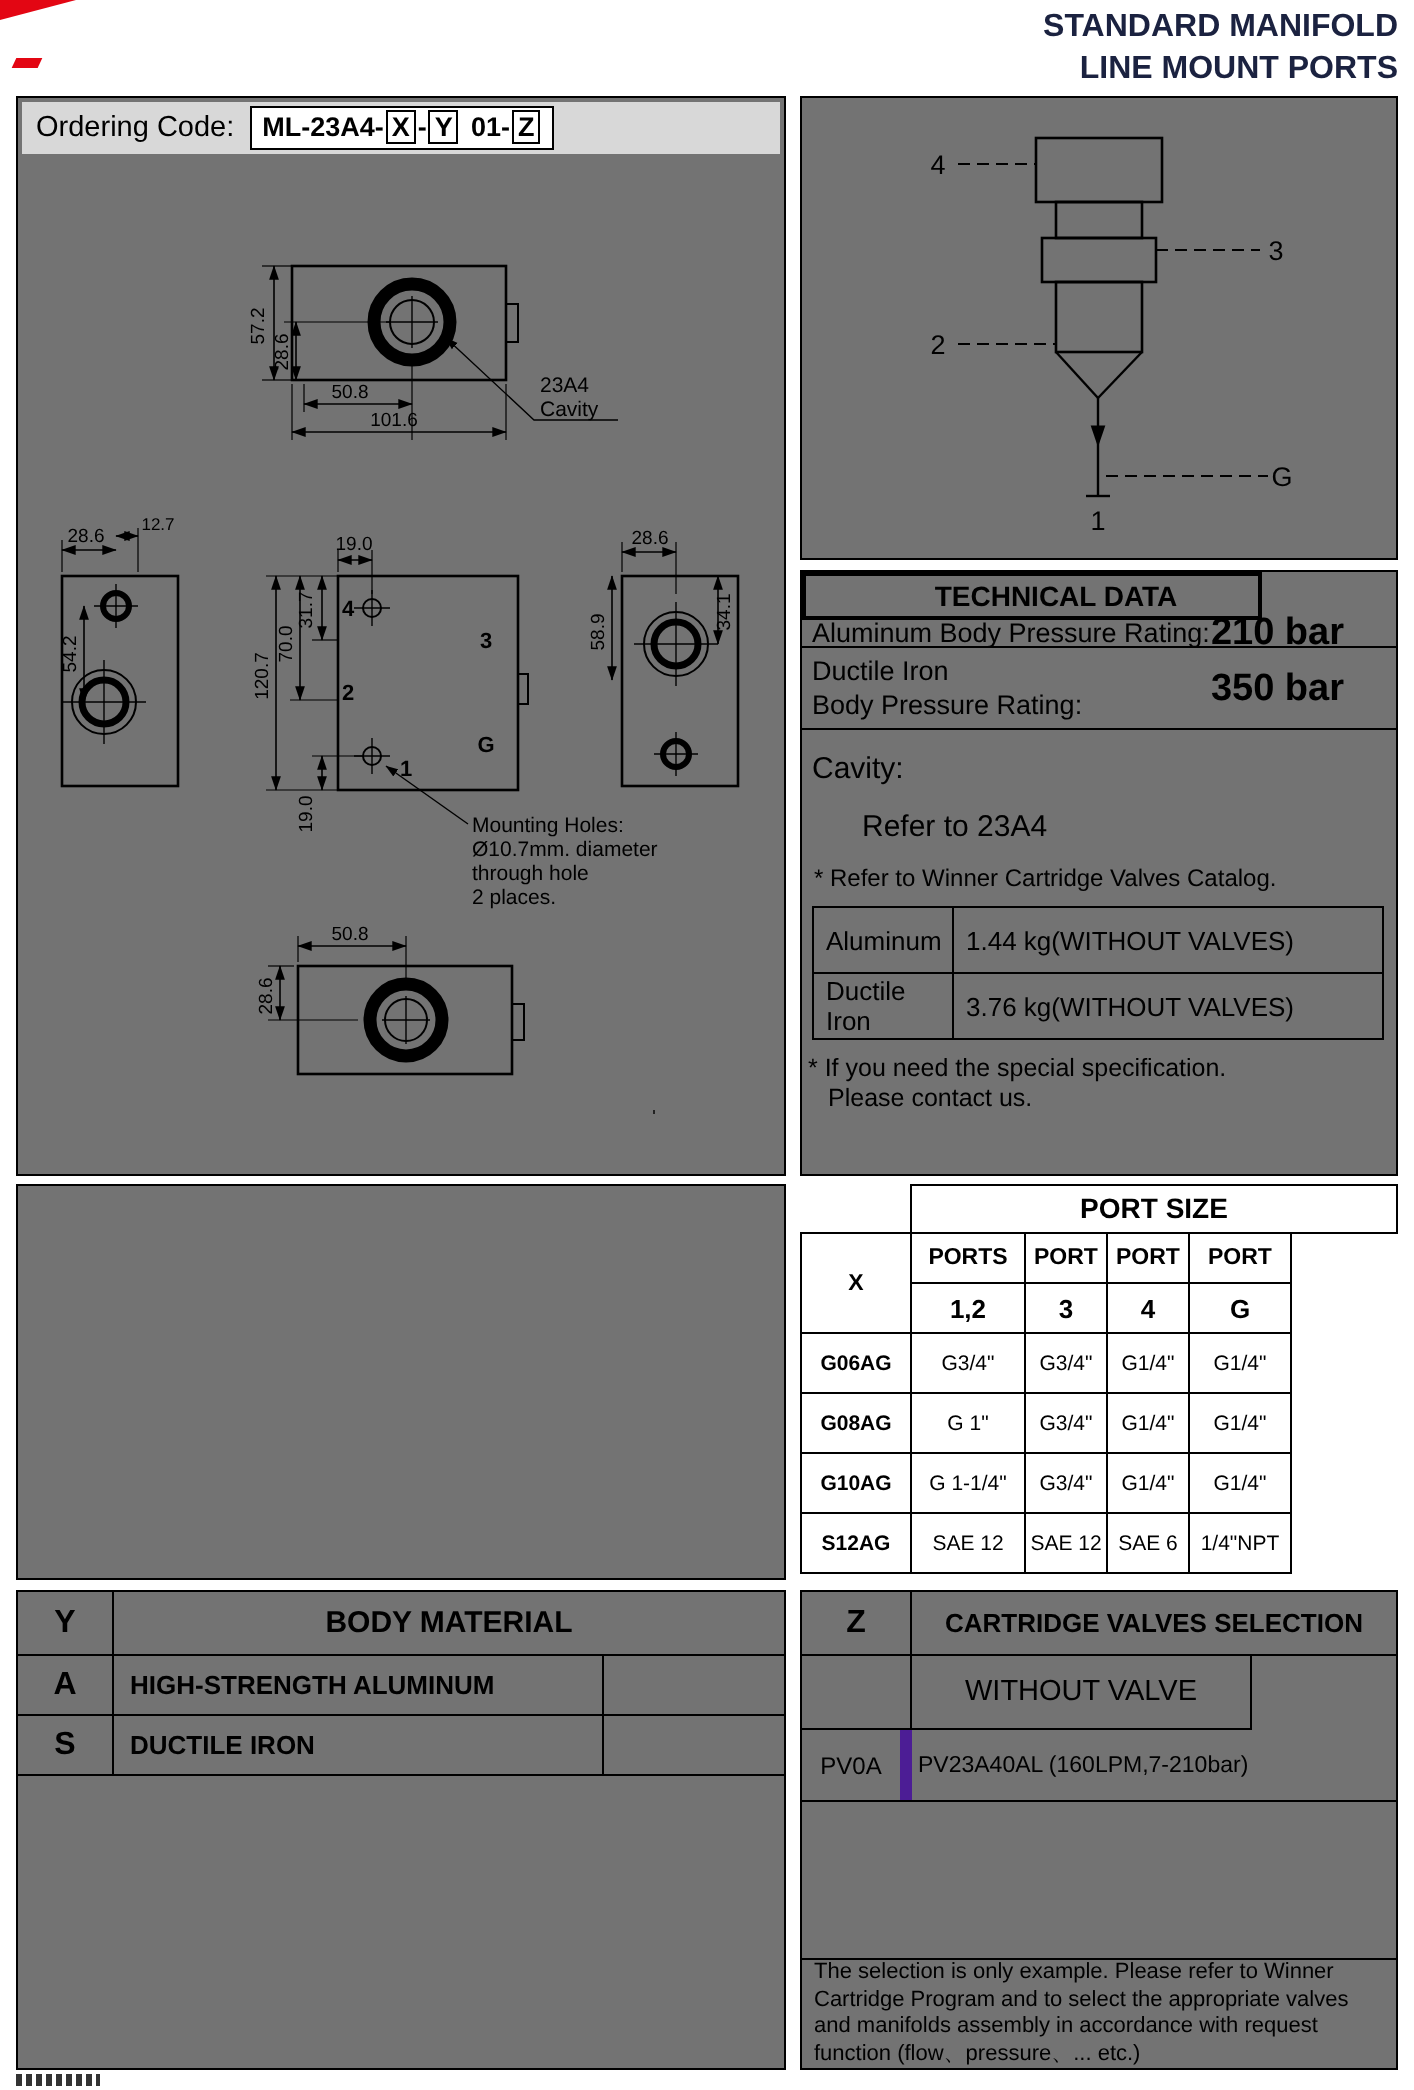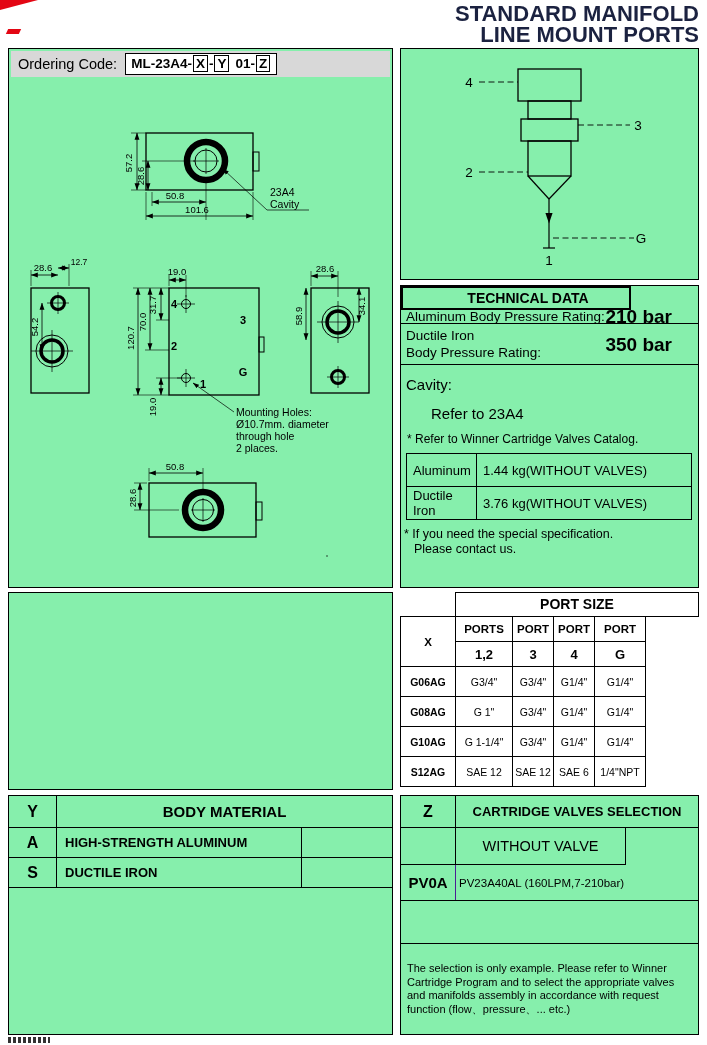--- a/index.html
+++ b/index.html
@@ -1,31 +1,31 @@
 <!DOCTYPE html>
 <html><head>
 <meta charset="utf-8">
 <style>
   * { margin:0; padding:0; box-sizing:border-box; }
   html,body { background:#fff; }
   #page {
     position:relative; width:707px; height:1045px; background:#fff;
     font-family:"Liberation Sans", sans-serif; color:#000; overflow:hidden;
   }
-  .box { position:absolute; border:1px solid #000; background:#86efac; }
+  .box { position:absolute; border:1px solid #000; background:#737373; }
 
   
   .red-tri { position:absolute; left:0; top:0; width:0; height:0;
     border-top:10px solid #e30613; border-right:38px solid transparent; }
   .red-dash { position:absolute; left:7px; top:29px; width:13px; height:5px;
     background:#e30613; transform:skewX(-25deg); }
 
   
   #title { position:absolute; top:3px; right:8px; text-align:right;
-    font-weight:700; font-size:22px; line-height:21px; color:#1b2240; }
+    font-weight:700; font-size:16px; line-height:21px; color:#1b2240; }
 
   
   #left-main { left:8px; top:48px; width:385px; height:540px; }
   .order-bar { margin:2px; height:26px; background:#d8d8d8; display:flex;
     align-items:center; padding-left:7px; font-size:14.5px; }
   .order-code { background:#fff; border:1px solid #000; margin-left:8px;
     padding:1px 5px 2px; font-weight:700; font-size:13.5px;
     display:inline-flex; align-items:center; }
   .boxed { border:1px solid #000; padding:0 2px; margin:0 1px; }
   .gap { margin-left:5px; }
@@ -109,25 +109,25 @@
   .cv-z { width:55px; border-right:1px solid #000; font-weight:700; font-size:16px;
     display:flex; align-items:center; justify-content:center; }
   .cv-title { flex:1; font-weight:700; font-size:13px; display:flex;
     align-items:center; justify-content:center; }
   .cv-row1 { display:flex; height:37px; }
   .cv-code-empty { width:55px; border-right:1px solid #000; border-bottom:1px solid #000; }
   .cv-novalve { width:170px; border-right:1px solid #000; border-bottom:1px solid #000;
     font-size:14.5px; display:flex; align-items:center; justify-content:center; }
   .cv-rest { flex:1; }
   .cv-row2 { display:flex; height:36px; border-bottom:1px solid #000; }
-  .cv-code { width:55px; border-right:1px solid #4c1d95; font-weight:700; font-size:15px;
+  .cv-code { width:55px; border-right:6px solid #4c1d95; font-weight:400; font-size:12px;
     display:flex; align-items:center; justify-content:center; }
   .cv-label { flex:1; font-size:11.5px; display:flex; align-items:center; padding-left:3px; }
   .cv-note { position:absolute; left:0; right:0; bottom:0; border-top:1px solid #000;
-    padding:18px 6px; font-size:11px; line-height:13.5px; }
+    padding:0 6px; font-size:11px; line-height:13.5px; }
 
   .footer-mark { position:absolute; left:8px; top:1037px; width:42px; height:6px;
     background:repeating-linear-gradient(90deg,#333 0 3px,transparent 3px 5px); }
 </style>
 </head>
 <body>
 
 <div id="page">
 
   <div class="red-tri"></div>

